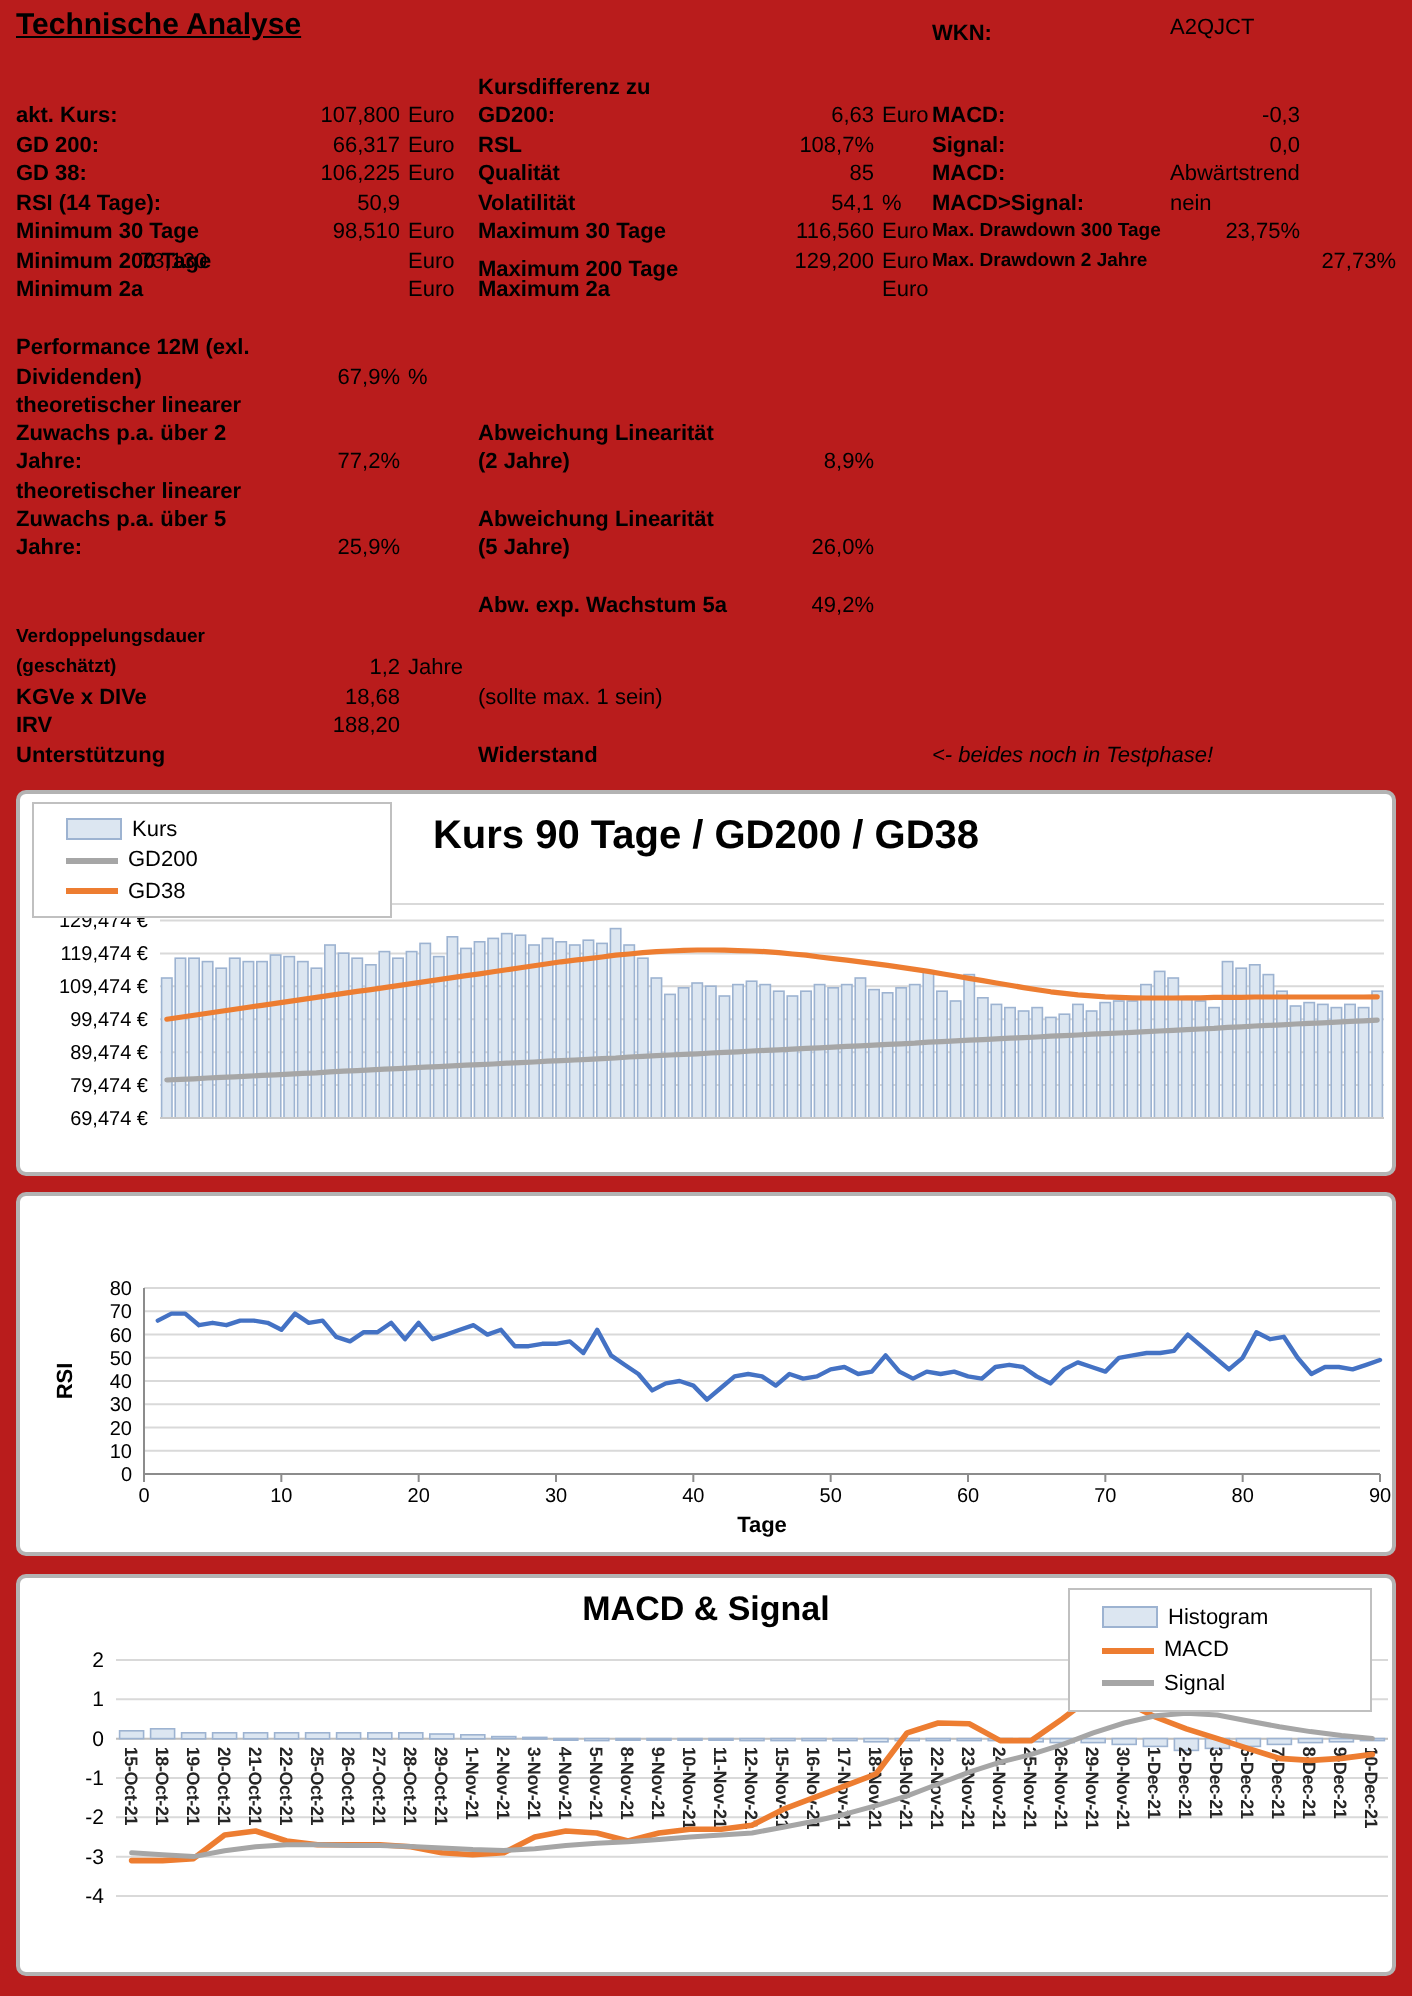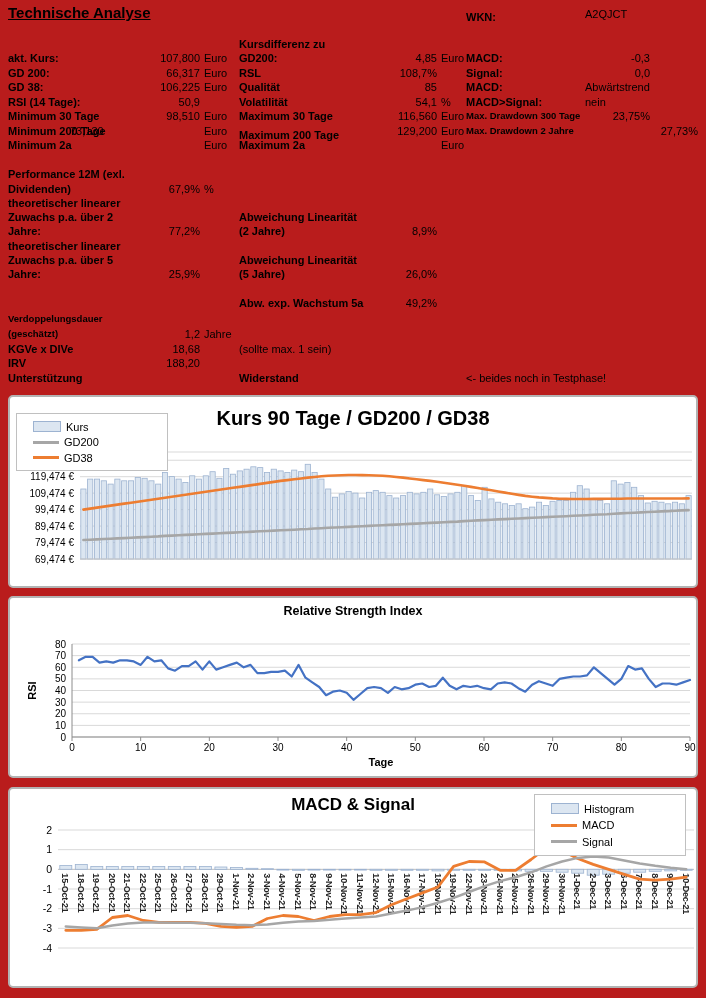--- a/index.html
+++ b/index.html
@@ -1,21 +1,21 @@
 <!DOCTYPE html>
 <html><head>
 <meta charset="utf-8">
 <style>
   html,body{margin:0;padding:0;background:#fff;}
   body{font-family:"Liberation Sans",sans-serif;color:#000;}
   .page{position:relative;width:706px;height:998px;background:#b91c1c;overflow:hidden;}
   .abs{position:absolute;white-space:nowrap;font-size:11px;line-height:12px;}
   .b{font-weight:bold;}
   .sm{font-size:9.5px;}
-  .it{}
+  .it{font-style:italic;}
   .doc-title{position:absolute;left:8px;top:4px;font-size:15px;font-weight:bold;text-decoration:underline;white-space:nowrap;}
   .panel{position:absolute;left:8px;width:690px;background:#fff;border:2px solid #b3b3b3;border-radius:5px;box-sizing:border-box;}
   .panel svg{position:absolute;left:0;top:0;}
   .ctitle{position:absolute;left:0;right:0;text-align:center;font-weight:bold;z-index:3;}
   .legend{position:absolute;background:#fff;border:1px solid #c0c0c0;z-index:6;display:flex;flex-direction:column;justify-content:space-evenly;padding:3px 4px 3px 16px;box-sizing:border-box;}
   .li{display:flex;align-items:center;gap:5px;font-size:11px;}
   .sw{flex:0 0 auto;}
   .sw.bar{width:26px;height:9px;background:#dce6f1;border:1px solid #9db3d1;}
   .sw.ln{width:26px;height:3px;}
   .sw.ln.gray{background:#a6a6a6;}
@@ -29,21 +29,21 @@
   <div class="doc-title">Technische Analyse</div>
   <div class="abs b" style="left:466px;top:11px">WKN:</div>
   <div class="abs" style="left:585px;top:8px">A2QJCT</div>
   <div class="abs b" style="left:239px;top:38px">Kursdifferenz zu</div>
 
   <div id="stats-layer">
       <div class="abs b" style="top: 52px; left: 8px;">akt. Kurs:</div>
       <div class="abs" style="top: 52px; left: 70px; width: 130px; text-align: right;">107,800</div>
       <div class="abs" style="top: 52px; left: 204px;">Euro</div>
       <div class="abs b" style="top: 52px; left: 239px;">GD200:</div>
-      <div class="abs" style="top: 52px; left: 307px; width: 130px; text-align: right;">4,85</div>
+      <div class="abs" style="top: 52px; left: 307px; width: 130px; text-align: right;">6,63</div>
       <div class="abs" style="top: 52px; left: 441px;">Euro</div>
       <div class="abs b" style="top: 52px; left: 466px;">MACD:</div>
       <div class="abs" style="top: 52px; left: 520px; width: 130px; text-align: right;">-0,3</div>
       <div class="abs b" style="top: 66.5px; left: 8px;">GD 200:</div>
       <div class="abs" style="top: 66.5px; left: 70px; width: 130px; text-align: right;">66,317</div>
       <div class="abs" style="top: 66.5px; left: 204px;">Euro</div>
       <div class="abs b" style="top: 66.5px; left: 239px;">RSL</div>
       <div class="abs" style="top: 66.5px; left: 307px; width: 130px; text-align: right;">108,7%</div>
       <div class="abs b" style="top: 66.5px; left: 466px;">Signal:</div>
       <div class="abs" style="top: 66.5px; left: 520px; width: 130px; text-align: right;">0,0</div>
@@ -110,21 +110,21 @@
       <div class="abs" style="top: 342.5px; left: 239px;">(sollte max. 1 sein)</div>
       <div class="abs b" style="top: 357px; left: 8px;">IRV</div>
       <div class="abs" style="top: 357px; left: 70px; width: 130px; text-align: right;">188,20</div>
       <div class="abs b" style="top: 371.5px; left: 8px;">Unterstützung</div>
       <div class="abs b" style="top: 371.5px; left: 239px;">Widerstand</div>
       <div class="abs it" style="top: 371.5px; left: 466px;">&lt;- beides noch in Testphase!</div>
     </div>
 
   <div class="panel" id="panel-kurs" style="top:395px;height:193px">
     <div class="ctitle" style="top:10px;font-size:20px">Kurs 90 Tage / GD200 / GD38</div>
-    <div class="legend" style="left:6px;top:16px;width:152px;height:58px">
+    <div class="legend" style="left:6px;top:4px;width:180px;height:58px">
       <div class="li">
           <span class="sw bar"></span>
           <span>Kurs</span>
         </div>
       <div class="li">
           <span class="sw ln gray"></span>
           <span>GD200</span>
         </div>
       <div class="li">
           <span class="sw ln orange"></span>
@@ -237,21 +237,20 @@
         <rect x="662.4" y="105.2" width="5.2" height="56.8" fill="#dce6f1" stroke="#9db3d1" stroke-width="0.8"></rect>
         <rect x="669.2" y="106.8" width="5.2" height="55.2" fill="#dce6f1" stroke="#9db3d1" stroke-width="0.8"></rect>
         <rect x="676.0" y="98.6" width="5.2" height="63.4" fill="#dce6f1" stroke="#9db3d1" stroke-width="0.8"></rect>
         <polyline points="73.4,143.0 80.2,142.7 87.0,142.4 93.8,142.0 100.6,141.7 107.4,141.4 114.2,141.1 121.0,140.7 127.8,140.4 134.6,140.1 141.4,139.7 148.2,139.4 155.0,138.9 161.8,138.6 168.6,138.3 175.4,137.9 182.2,137.6 189.0,137.3 195.8,136.9 202.6,136.6 209.4,136.3 216.2,135.9 223.0,135.6 229.8,135.3 236.6,135.0 243.4,134.6 250.2,134.3 257.0,134.0 263.8,133.6 270.6,133.3 277.4,133.0 284.2,132.7 291.0,132.3 297.8,132.0 304.6,131.5 311.4,131.2 318.2,130.8 325.0,130.5 331.8,130.2 338.6,129.9 345.4,129.5 352.2,129.2 359.0,128.9 365.8,128.5 372.6,128.2 379.4,127.9 386.2,127.6 393.0,127.2 399.8,126.9 406.6,126.6 413.4,126.2 420.2,125.9 427.0,125.6 433.8,125.2 440.6,124.9 447.4,124.6 454.2,124.1 461.0,123.8 467.8,123.4 474.6,123.1 481.4,122.8 488.2,122.4 495.0,122.1 501.8,121.8 508.6,121.5 515.4,121.1 522.2,120.8 529.0,120.5 535.8,120.1 542.6,119.8 549.4,119.5 556.2,119.2 563.0,118.8 569.8,118.5 576.6,118.2 583.4,117.8 590.2,117.5 597.0,117.2 603.8,116.7 610.6,116.4 617.4,116.0 624.2,115.7 631.0,115.4 637.8,115.0 644.6,114.7 651.4,114.4 658.2,114.1 665.0,113.7 671.8,113.4 678.6,113.1" fill="none" stroke="#a6a6a6" stroke-width="2.6" stroke-linejoin="round" stroke-linecap="round"></polyline>
         <polyline points="73.4,112.6 80.2,111.6 87.0,110.6 93.8,109.6 100.6,108.6 107.4,107.6 114.2,106.6 121.0,105.7 127.8,104.7 134.6,103.7 141.4,102.7 148.2,101.7 155.0,100.7 161.8,99.7 168.6,98.7 175.4,97.8 182.2,96.8 189.0,95.8 195.8,94.8 202.6,93.8 209.4,92.8 216.2,91.8 223.0,90.8 229.8,89.9 236.6,88.9 243.4,87.9 250.2,86.9 257.0,85.9 263.8,84.9 270.6,83.9 277.4,83.1 284.2,82.3 291.0,81.5 297.8,80.6 304.6,80.0 311.4,79.3 318.2,78.8 325.0,78.5 331.8,78.2 338.6,78.0 345.4,78.0 352.2,78.1 359.0,78.3 365.8,78.5 372.6,78.8 379.4,79.3 386.2,80.0 393.0,80.6 399.8,81.5 406.6,82.3 413.4,83.1 420.2,83.9 427.0,84.8 433.8,85.7 440.6,86.7 447.4,87.7 454.2,88.7 461.0,89.9 467.8,91.0 474.6,92.2 481.4,93.3 488.2,94.5 495.0,95.6 501.8,96.8 508.6,97.9 515.4,98.9 522.2,99.7 529.0,100.4 535.8,100.9 542.6,101.4 549.4,101.7 556.2,101.9 563.0,102.0 569.8,102.0 576.6,102.0 583.4,101.9 590.2,101.9 597.0,101.7 603.8,101.7 610.6,101.7 617.4,101.5 624.2,101.5 631.0,101.5 637.8,101.5 644.6,101.5 651.4,101.5 658.2,101.5 665.0,101.5 671.8,101.5 678.6,101.4" fill="none" stroke="#ed7d31" stroke-width="2.6" stroke-linejoin="round" stroke-linecap="round"></polyline>
         <line x1="70" y1="162" x2="682" y2="162" stroke="#c8c8c8" stroke-width="1"></line>
       </svg>
   </div>
 
   <div class="panel" id="panel-rsi" style="top:596px;height:182px">
-    <div class="ctitle" style="top:6px;font-size:12.5px">Relative Strength Index</div>
     <svg id="svg-rsi" width="686" height="178">
         <line x1="62" y1="139" x2="680" y2="139" stroke="#d9d9d9" stroke-width="1"></line>
         <text x="56" y="142.5" font-size="10" text-anchor="end" fill="#000">0</text>
         <line x1="62" y1="127.375" x2="680" y2="127.375" stroke="#d9d9d9" stroke-width="1"></line>
         <text x="56" y="130.875" font-size="10" text-anchor="end" fill="#000">10</text>
         <line x1="62" y1="115.75" x2="680" y2="115.75" stroke="#d9d9d9" stroke-width="1"></line>
         <text x="56" y="119.25" font-size="10" text-anchor="end" fill="#000">20</text>
         <line x1="62" y1="104.125" x2="680" y2="104.125" stroke="#d9d9d9" stroke-width="1"></line>
         <text x="56" y="107.625" font-size="10" text-anchor="end" fill="#000">30</text>
         <line x1="62" y1="92.5" x2="680" y2="92.5" stroke="#d9d9d9" stroke-width="1"></line>

